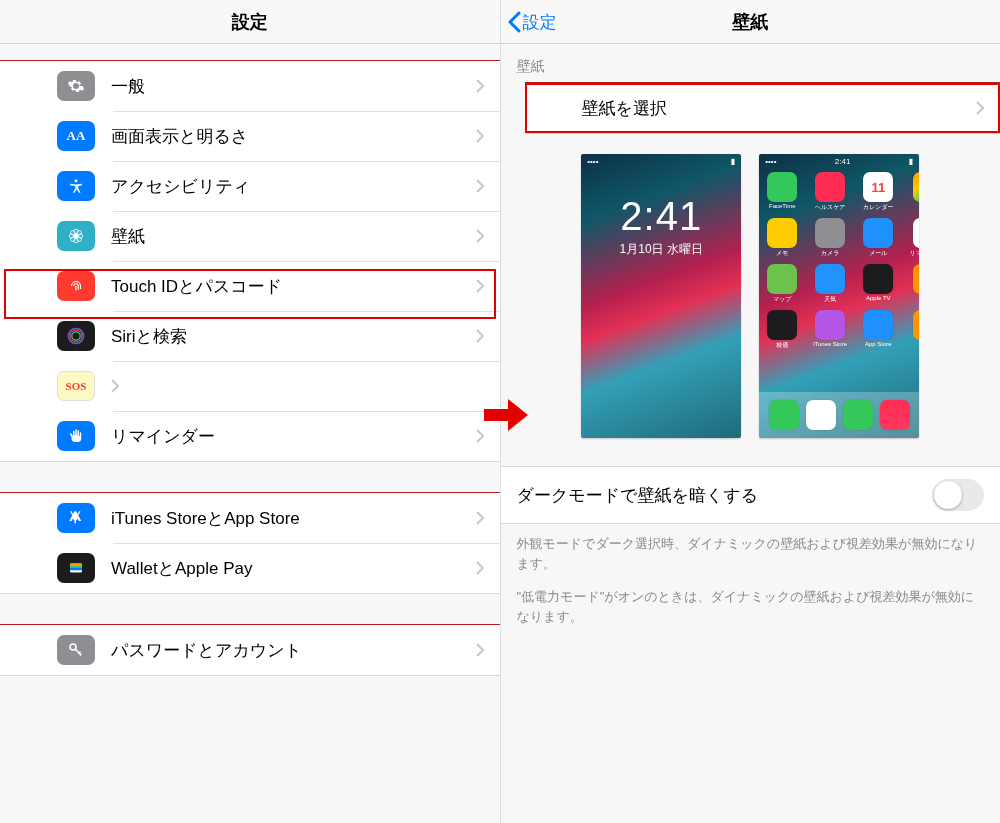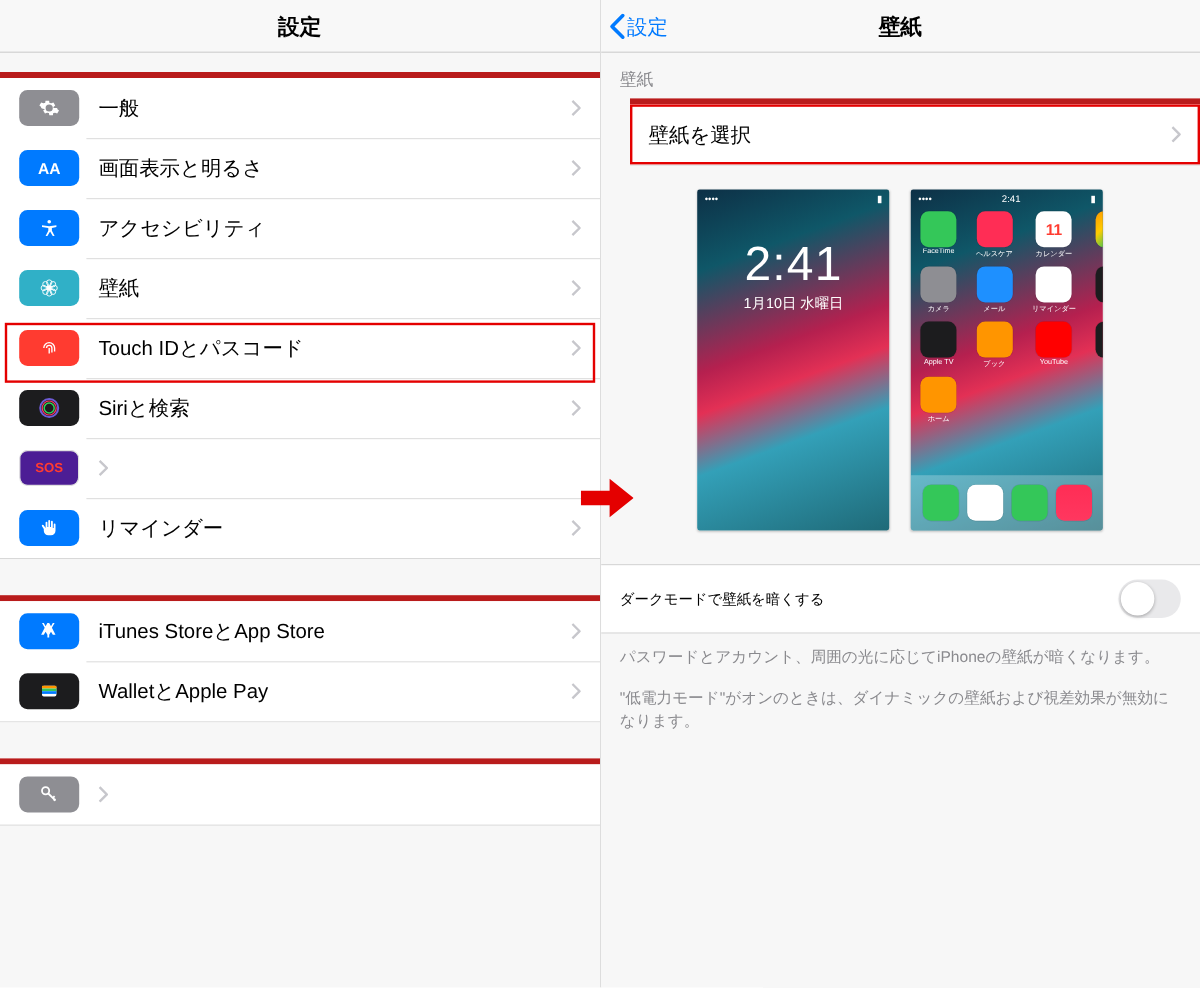--- a/index.html
+++ b/index.html
@@ -33,21 +33,21 @@
     top: 0;
     height: 44px;
     display: flex;
     align-items: center;
     color: #007aff;
     font-size: 17px;
   }
   .back-btn svg { width: 14px; height: 22px; }
 
   
-  .group { margin: 0; background: #fff; border-top: 5px solid #b91c1c; border-bottom: 1px solid #d8d8d8; }
+  .group { margin: 0; background: #fff; border-top: 1px solid #b91c1c; border-bottom: 1px solid #d8d8d8; padding-left: 41px; }
   .group-header { font-size: 14px; color: #8a8a8e; padding: 14px 16px 6px; background:#f7f7f7;}
   .gap { height: 30px; background:#f7f7f7; }
 
   .row {
     display: flex;
     align-items: center;
     height: 50px;
     padding: 0 16px;
     background: #fff;
     position: relative;
@@ -55,57 +55,58 @@
   .row + .row::before {
     content: "";
     position: absolute;
     top: 0;
     left: 72px;
     right: 0;
     height: 1px;
     background: #e0e0e0;
   }
   .row .icon-box {
-    width: 50px; height: 30px;
+    width: 38px; height: 30px;
     border-radius: 7px;
     margin-right: 16px;
     flex: none;
     display:flex;align-items:center;justify-content:center;
     color:#fff;
     font-size:14px;
     font-weight:600;
+    font-family:Liberation Serif, serif;
   }
   .row .label { flex: 1; font-size: 17px; color: #000; }
   .chev { color:#c7c7cc; }
   .chev svg { width: 8px; height: 14px; display:block; }
 
   .highlight-red { position:absolute; border:2px solid #e40000; pointer-events:none; }
 
   
   .previews { display:flex; gap:18px; justify-content:center; padding:20px 0 28px; background:#f7f7f7;}
   .phone-prev {
     width: 160px; height: 284px; border-radius: 2px;
     background: linear-gradient(160deg,#0d3046 0%,#0f5768 20%,#b5204f 45%,#e33055 55%,#33a0b8 70%,#1f6a78 100%);
     position:relative;
     overflow:hidden;
     box-shadow:0 1px 2px rgba(0,0,0,.2);
   }
   .lock-time { position:absolute; top:40px; left:0; right:0; text-align:center; color:#fff;}
   .lock-time .t { font-size:40px; font-weight:300; letter-spacing:1px;}
   .lock-time .d { font-size:12px; margin-top:2px;}
-  .home-grid { position:absolute; top:18px; left:8px; right:4px; display:grid; grid-template-columns:repeat(6,1fr); gap:6px 16px;}
+  .home-grid { position:absolute; top:18px; left:8px; right:4px; display:grid; grid-template-columns:repeat(5,1fr); gap:6px 16px;}
   .app-ic { width:30px; height:30px; border-radius:7px; background:#fff; margin:0 auto; box-shadow:0 0 0 .5px rgba(0,0,0,.1);}
   .app-lbl { font-size:6px; color:#fff; text-align:center; margin-top:1px; white-space:nowrap; overflow:hidden;}
   .dock { position:absolute; bottom:0; left:0; right:0; height:46px; background:rgba(255,255,255,.25); display:flex; justify-content:space-around; align-items:center; padding:0 6px;}
   .dock .app-ic { width:30px; height:30px;}
   .statusbar { position:absolute; top:3px; left:6px; right:6px; display:flex; justify-content:space-between; color:#fff; font-size:8px;}
 
   
   .toggle-row { display:flex; align-items:center; background:#fff; padding:12px 16px; border-top:1px solid #d8d8d8; border-bottom:1px solid #d8d8d8;}
-  .toggle-row .label { flex:1; font-size:12px; }
+  .toggle-row .label { flex:1; font-size:17px; }
   .toggle {
     width:52px; height:32px; background:#e9e9eb; border-radius:16px; position:relative;
   }
   .toggle::after {
     content:""; position:absolute; top:2px; left:2px; width:28px; height:28px; background:#fff; border-radius:50%; box-shadow:0 1px 3px rgba(0,0,0,.3);
   }
 
   .desc { padding:10px 16px 4px; font-size:13px; color:#8a8a8e; line-height:1.5;}
 
   
@@ -219,21 +220,21 @@
           </svg>
         </div>
       <div class="label">Siriと検索</div>
       <span class="chev">
           <svg viewBox="0 0 8 14">
             <path d="M1 1l6 6-6 6" stroke="#c7c7cc" stroke-width="2" fill="none"></path>
           </svg>
         </span>
     </div>
     <div class="row">
-      <div class="icon-box" style="background:#4c1d95;border:1px solid #e0e0e0;color:#ff3b30;font-size:11px;font-weight:700;">SOS</div>
+      <div class="icon-box" style="background:#fef9c3;border:1px solid #e0e0e0;color:#ff3b30;font-size:11px;font-weight:700;">SOS</div>
       <span class="chev">
           <svg viewBox="0 0 8 14">
             <path d="M1 1l6 6-6 6" stroke="#c7c7cc" stroke-width="2" fill="none"></path>
           </svg>
         </span>
     </div>
     <div class="row">
       <div class="icon-box bg-priv">
           <svg viewBox="0 0 24 24" width="18" height="18" fill="#fff">
             <path d="M8 12V6a1 1 0 012 0v5h1V4a1 1 0 012 0v7h1V5a1 1 0 012 0v7h1V8a1 1 0 012 0v7a5 5 0 01-5 5h-3a5 5 0 01-5-5v-2l-2-3a1 1 0 011.6-1.2L8 12z"></path>
@@ -285,20 +286,21 @@
   <div class="gap"></div>
 
   <div class="group">
     <div class="row">
       <div class="icon-box bg-pwd">
           <svg viewBox="0 0 24 24" width="18" height="18" fill="#fff">
             <circle cx="8" cy="8" r="4" fill="none" stroke="#fff" stroke-width="2"></circle>
             <path d="M11 11l8 8m-3-3l2-2m-1 5l2-2" stroke="#fff" stroke-width="2"></path>
           </svg>
         </div>
+      <div class="label">パスワードとアカウント</div>
       <span class="chev">
           <svg viewBox="0 0 8 14">
             <path d="M1 1l6 6-6 6" stroke="#c7c7cc" stroke-width="2" fill="none"></path>
           </svg>
         </span>
     </div>
   </div>
 
   <div class="highlight-red" style="left:4px;top:269px;width:492px;height:50px;"></div>
 </div>
@@ -439,15 +441,15 @@
         <div class="app-ic" style="background:linear-gradient(#ff2d55,#ff375f)"></div>
       </div>
     </div>
   </div>
 
   <div class="toggle-row">
     <div class="label">ダークモードで壁紙を暗くする</div>
     <div class="toggle"></div>
   </div>
 
-  <div class="desc">パスワードとアカウント、周囲の光に応じてiPhoneの壁紙が暗くなります。</div>
+  <div class="desc">外観モードでダーク選択時、ダイナミックの壁紙および視差効果が無効になります。</div>
   <div class="desc">"低電力モード"がオンのときは、ダイナミックの壁紙および視差効果が無効になります。</div>
 </div>
 
 </body></html>

